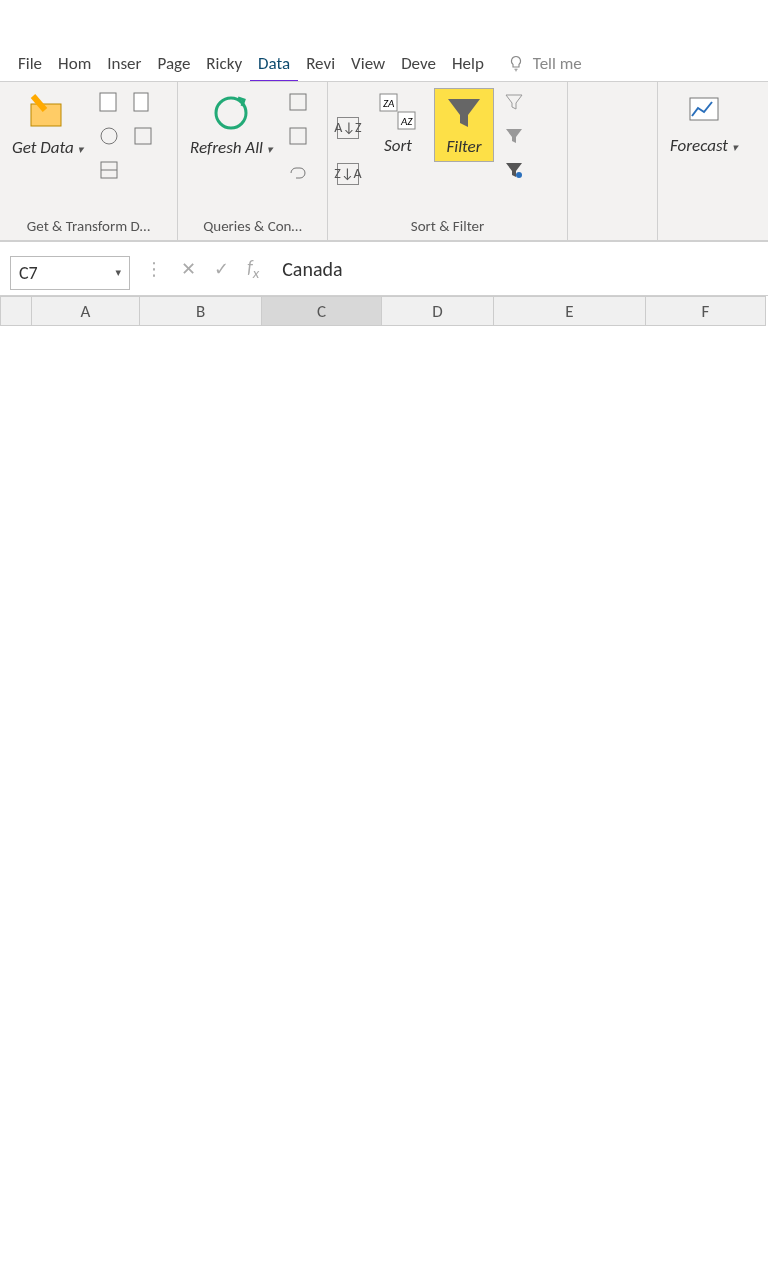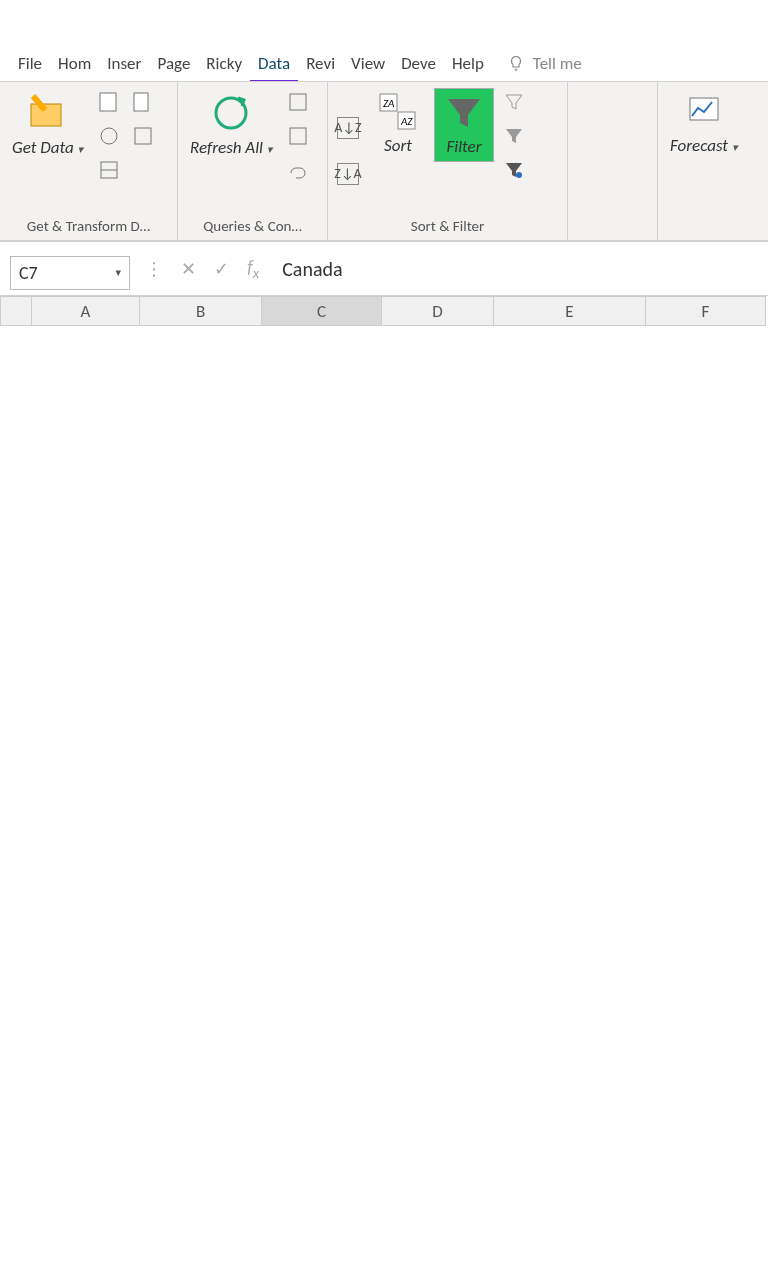--- a/index.html
+++ b/index.html
@@ -11,21 +11,21 @@
 .tab.active { color: #0c4a6e; border-bottom: 1px solid #6d28d9; font-weight: 500; }
 .tellme { display:flex; align-items:center; gap:8px; margin-left:15px; color:#888; }
 .bulb { width:18px; height:18px; }
 
 
 .ribbon { display: flex; border-bottom: 2px solid #d0d0d0; background: #f3f2f1; height: 160px; }
 .group { display:flex; flex-direction:column; border-right:1px solid #d0d0d0; padding:2px 6px 0 6px; }
 .group-body { flex:1; display:flex; align-items:flex-start; gap:6px; padding-top:4px; }
 .group-label { font-size:15px; color:#555; text-align:center; padding:3px 0 5px 0; white-space:nowrap; overflow:hidden; }
 .big-btn { display:flex; flex-direction:column; align-items:center; justify-content:flex-start; gap:3px; padding:4px 6px; min-width:60px; text-align:center; font-size:17px; color:#333; cursor:pointer;font-style:italic; }
-.big-btn.active { background:#22c55e; border:1px solid #aaa; }
+.big-btn.active { background:#fde047; border:1px solid #aaa; }
 .small-col { display:flex; flex-direction:column; gap:6px; }
 .small-btn { width:28px; height:28px; display:flex; align-items:center; justify-content:center; cursor:pointer; }
 .sort-ic{ width:22px; height:22px; border:1px solid #888; display:flex; align-items:center; justify-content:center; font-size:14px; color:#555;margin-top:39px;}
 .filter-icon { width:40px; height:40px; }
 .drop { font-size:11px; color:#555; }
 
 
 .fbar { display:flex; align-items:center; height:54px; border-bottom:1px solid #d0d0d0; padding:0 10px; gap:15px; }
 .namebox { width:120px; height:34px; border:1px solid #bbb; padding:2px 8px; font-size:18px; display:flex; align-items:center; justify-content:space-between;margin-top:8px; }
 .fcell { flex:1; font-size:20px; padding-left:8px; }

